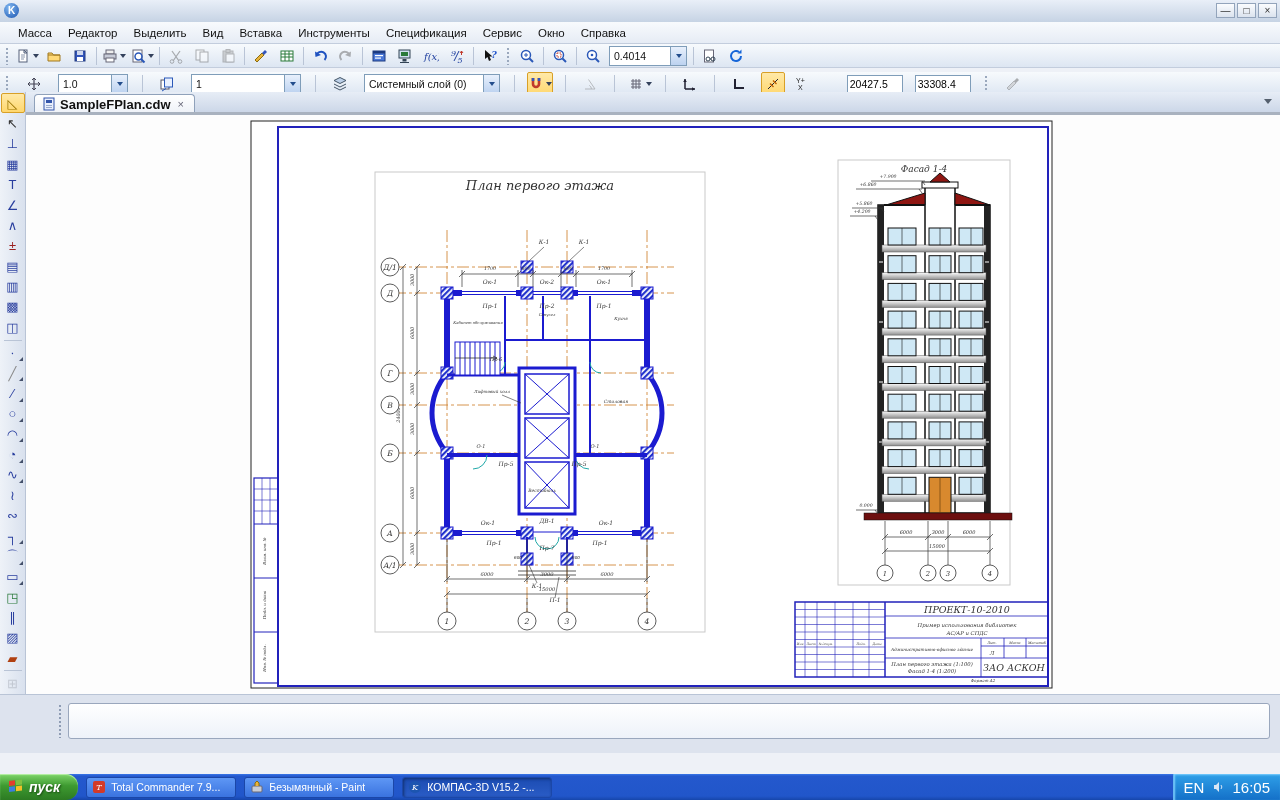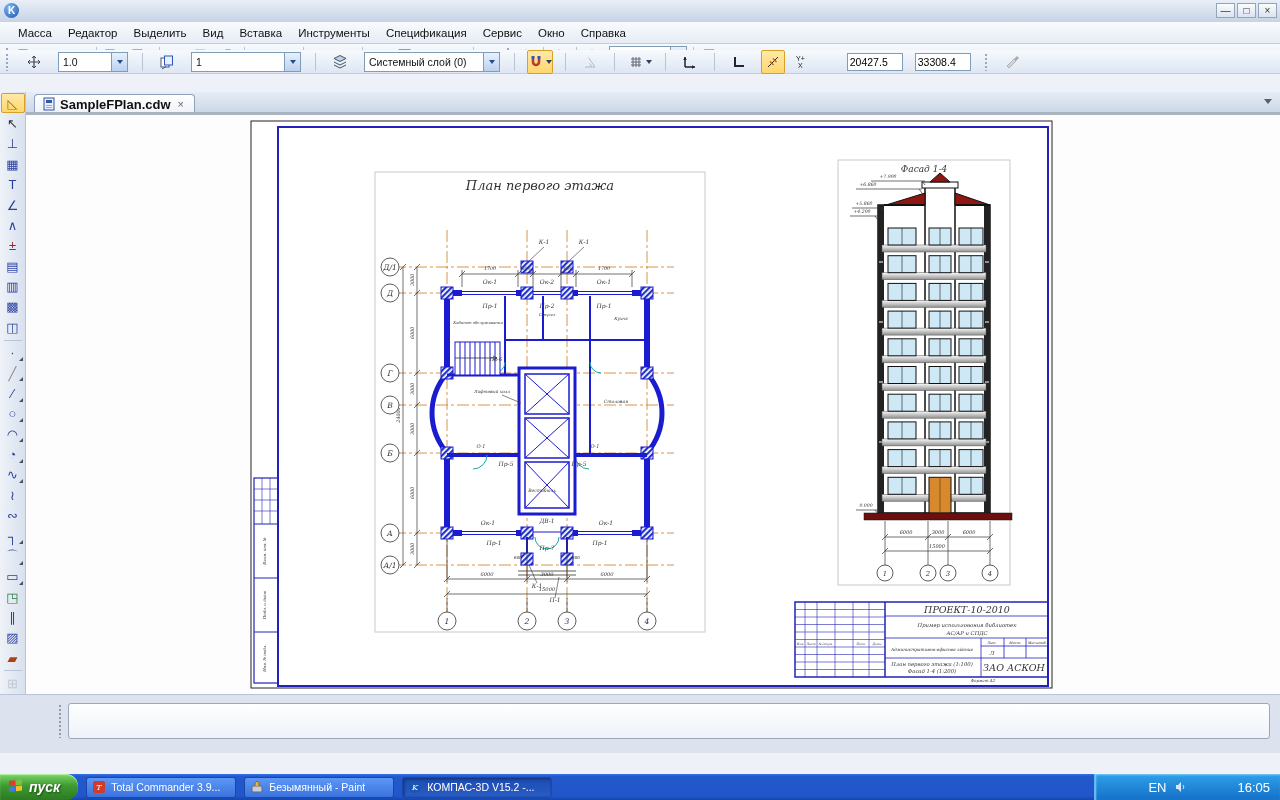--- a/index.html
+++ b/index.html
@@ -8,21 +8,21 @@
   .titlebar{position:absolute;left:0;top:0;width:1280px;height:22px;background:linear-gradient(#e9eff8,#c6d3e4);border-bottom:1px solid #8ea0b8;}
   .appicon{position:absolute;left:4px;top:3px;width:15px;height:15px;border-radius:50%;background:radial-gradient(circle at 35% 30%,#7fb6f0,#1c55b0);color:#fff;font-size:10px;font-weight:bold;text-align:center;line-height:15px;}
   .wtitle{position:absolute;left:0;right:0;top:3px;text-align:center;font-size:12px;color:#1b1b1b;}
   .winbtns{position:absolute;right:3px;top:3px;display:flex;gap:2px;}
   .winbtn{width:19px;height:15px;background:linear-gradient(#fbfcfe,#dbe3ee);border:1px solid #93a4bb;font-size:10px;line-height:13px;text-align:center;color:#333;box-sizing:border-box;}
   
   .menubar{position:absolute;left:0;top:22px;width:1280px;height:22px;background:linear-gradient(#f8fafd,#e6ecf5);border-bottom:1px solid #c3cddd;display:flex;align-items:center;padding-left:10px;box-sizing:border-box;}
   .menuitem{font-size:11.5px;color:#111;padding:2px 8px;cursor:default;}
   
   .toolrow{position:absolute;left:0;width:1280px;height:24px;background:linear-gradient(#f7fafd,#dde6f2);border-bottom:1px solid #c3cddd;display:flex;align-items:center;padding-left:2px;box-sizing:border-box;}
-  #tb1{top:44px;} #tb2{top:50px;gap:8px;}
+  #tb1{top:44px;} #tb2{top:72px;gap:8px;}
   .grip{width:5px;height:18px;margin:0 3px;background-image:radial-gradient(circle,#9aa8bd 1px,transparent 1.2px);background-size:4px 4px;}
   .tsep{width:1px;height:18px;background:#b9c4d6;margin:0 3px;}
   .tbtn{display:inline-flex;align-items:center;justify-content:center;height:22px;min-width:22px;border:1px solid transparent;border-radius:2px;margin:0 1px;}
   .tbtn.dis svg{filter:grayscale(1) opacity(.45);}
   .tbtn.act{background:linear-gradient(#ffe9a8,#ffd76e);border-color:#d8a027;}
   .dd{width:0;height:0;border-left:3px solid transparent;border-right:3px solid transparent;border-top:4px solid #33415c;margin-left:2px;}
   .combo{display:inline-flex;align-items:center;height:18px;background:#fff;border:1px solid #7f9db9;margin:0 3px;}
   .combo .cval{font-size:10.5px;padding:0 4px;color:#111;white-space:nowrap;overflow:hidden;}
   .combo .cbtn{width:15px;height:18px;background:linear-gradient(#e8f0fc,#bcd2f0);border-left:1px solid #7f9db9;display:flex;align-items:center;justify-content:center;}
   .combo .cbtn:after{content:"";width:0;height:0;border-left:3.5px solid transparent;border-right:3.5px solid transparent;border-top:4.5px solid #234d8c;}
@@ -50,21 +50,21 @@
   .statusbar{position:absolute;left:0;top:752px;width:1280px;height:22px;background:linear-gradient(#fcfdff,#dfe5f0);border-top:1px solid #b9c4d6;font-size:11px;color:#222;display:flex;align-items:center;padding-left:5px;box-sizing:border-box;}
   
   .taskbar{position:absolute;left:0;top:774px;width:1280px;height:26px;background:linear-gradient(#3a77e8 0%,#2458cd 8%,#2156ca 85%,#1646ab 100%);display:flex;align-items:center;}
   .startbtn{height:26px;padding:0 18px 0 8px;border-radius:0 12px 12px 0;background:linear-gradient(#7ed66a,#3e9a31 45%,#2c7a22);display:flex;align-items:center;gap:5px;box-shadow:inset 0 1px 1px #b8f0a8;}
   .startbtn .stext{color:#fff;font-weight:bold;font-style:italic;font-size:14px;text-shadow:1px 1px 2px #1a4a12;}
   .taskbtn{height:21px;width:150px;margin-left:8px;border-radius:3px;background:linear-gradient(#5e97f5,#3a73df);border:1px solid #1b47a8;display:flex;align-items:center;gap:5px;padding:0 5px;box-sizing:border-box;}
   .taskbtn.active{background:linear-gradient(#1c4cb2,#2a5cc6);box-shadow:inset 1px 1px 3px #123070;}
   .taskbtn .ticon{width:14px;height:14px;flex:none;}
   .taskbtn .tktext{color:#fff;font-size:10.5px;white-space:nowrap;overflow:hidden;text-overflow:ellipsis;}
   .tray{margin-left:auto;height:26px;background:linear-gradient(#2fa0e8,#1470c8);border-left:1px solid #65b9f2;display:flex;align-items:center;gap:8px;padding:0 10px;box-shadow:inset 1px 1px 2px #7fd0ff;}
-  .tray .ttime,.tray .tlang{color:#fff;font-size:13px;margin-left:43px;}
+  .tray .ttime,.tray .tlang{color:#fff;font-size:15px;}
   svg text{font-family:"DejaVu Serif",serif;font-style:italic;}
 </style>
 </head>
 <body>
 
 <div id="app">
 
   <div class="titlebar">
     <div class="appicon">K</div>
     <div class="winbtns">
@@ -816,21 +816,21 @@
             <rect x="8" y="8" width="6" height="5" fill="#f3c028"></rect>
         </g>
       </svg>
       <span class="stext">пуск</span>
     </div>
     <div class="taskbtn">
       <svg class="ticon" viewBox="0 0 14 14">
           <rect x="1" y="1" width="12" height="12" rx="2" fill="#d23a2a"></rect>
           <text x="7" y="10" text-anchor="middle" font-size="8" fill="#ffffff" font-style="normal" font-family="Liberation Sans, sans-serif">T</text>
         </svg>
-      <span class="tktext">Total Commander 3.9...</span>
+      <span class="tktext">Total Commander 7.9...</span>
     </div>
     <div class="taskbtn">
       <svg class="ticon" viewBox="0 0 14 14">
           <rect x="2" y="6" width="10" height="6" rx="1" fill="#c9cdd6" stroke="#667"></rect>
           <path d="M5 6 V3 l2 -2 2 2 v3" fill="#e8b23a" stroke="#8a6d10"></path>
         </svg>
       <span class="tktext">Безымянный - Paint</span>
     </div>
     <div class="taskbtn active">
       <svg class="ticon" viewBox="0 0 14 14">

